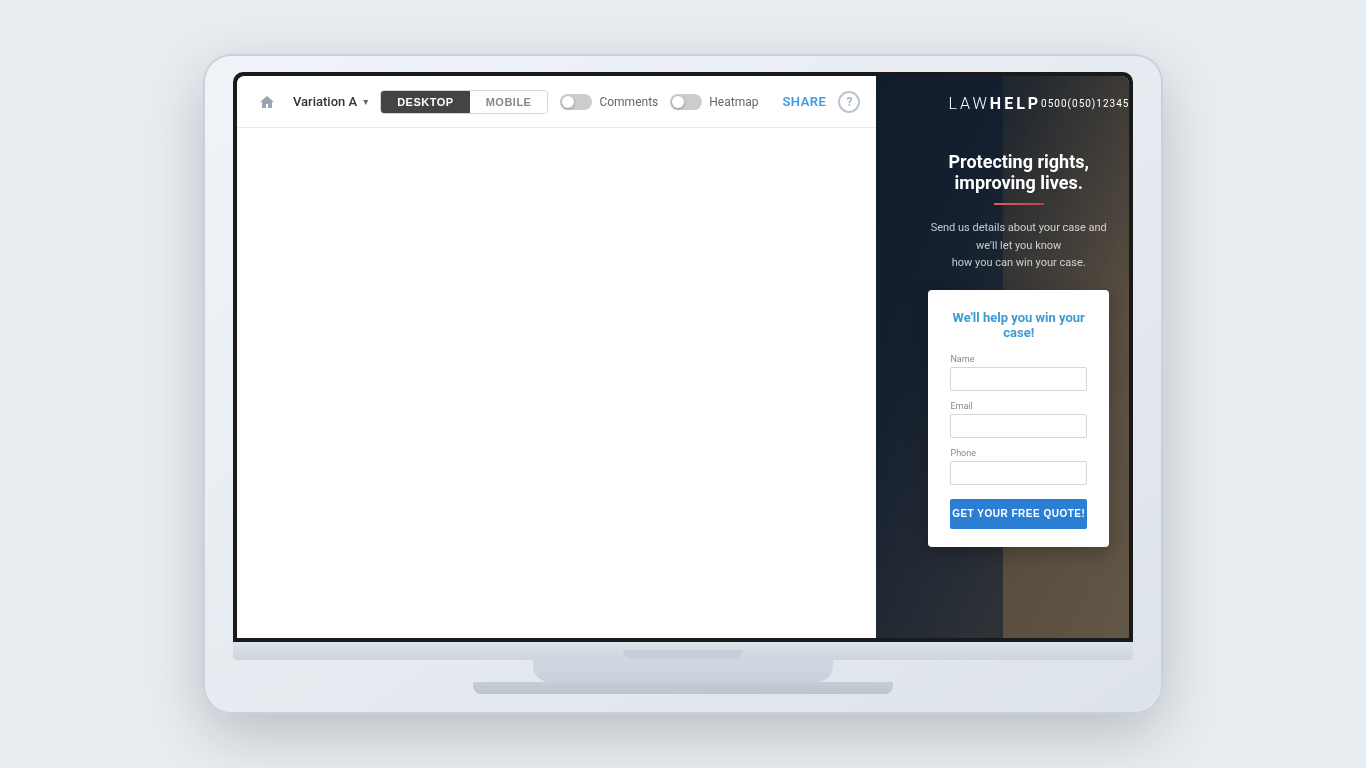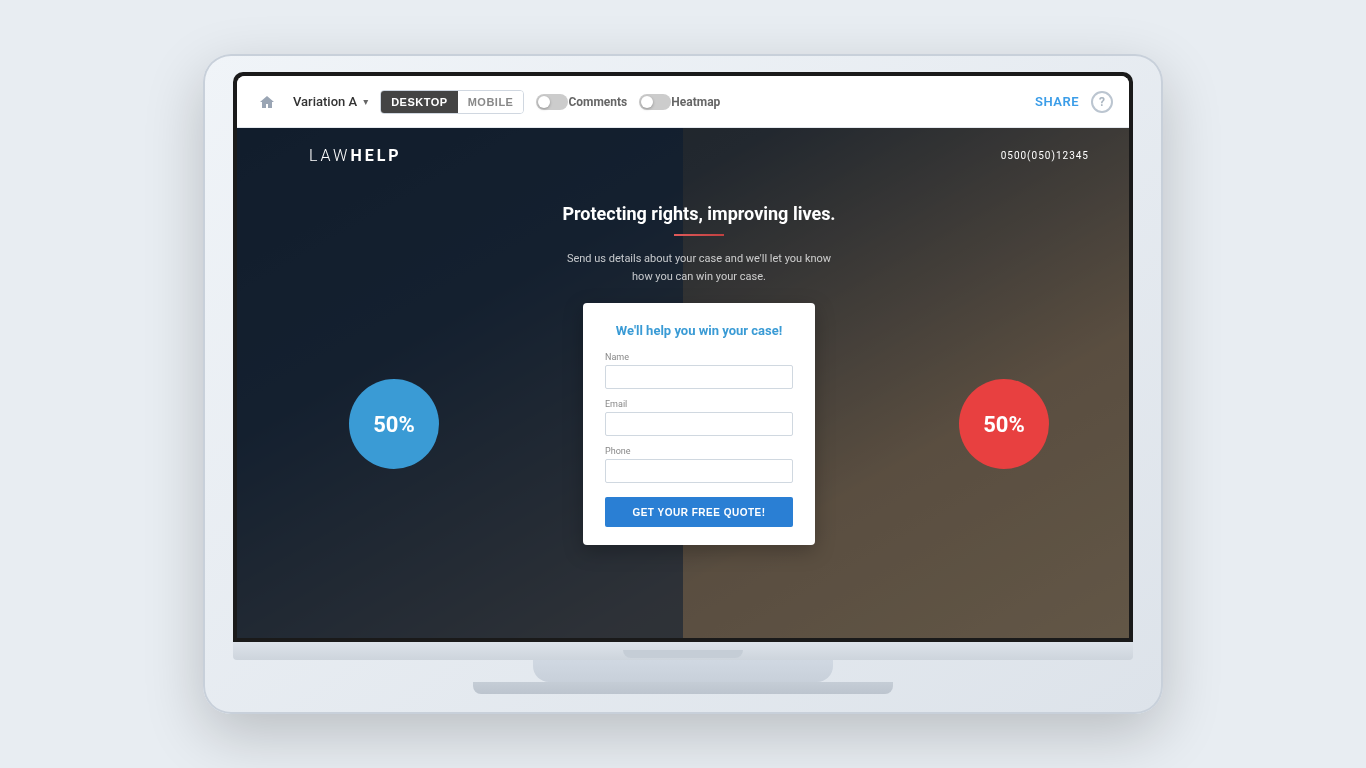--- a/index.html
+++ b/index.html
@@ -37,21 +37,21 @@
       overflow: hidden;
     }
 
     .laptop-screen {
       width: 100%;
       height: 100%;
       background: #fff;
       border-radius: 8px 8px 0 0;
       overflow: hidden;
       display: flex;
-      flex-direction: column;
+      flex-direction: row;
     }
 
     
     .toolbar {
       height: 52px;
       background: #fff;
       border-bottom: 1px solid #e5e9ee;
       display: flex;
       align-items: center;
       padding: 0 16px;
@@ -86,44 +86,44 @@
 
     .device-tabs {
       display: flex;
       gap: 0;
       border: 1px solid #d0d7e0;
       border-radius: 4px;
       overflow: hidden;
     }
 
     .device-tab {
-      padding: 5px 10px;
+      padding: 5px 16px;
       font-size: 11px;
       font-weight: 600;
       letter-spacing: 0.5px;
       cursor: pointer;
       border: none;
     }
 
     .device-tab.active {
       background: #444;
       color: #fff;
     }
 
     .device-tab.inactive {
       background: #fff;
       color: #888;
     }
 
     .toggle-group {
       display: flex;
       align-items: center;
+      gap: 7px;
       font-size: 12px;
       color: #666;
-      font-weight: bold;
     }
 
     .toggle {
       width: 32px;
       height: 16px;
       background: #ccc;
       border-radius: 8px;
       position: relative;
       cursor: pointer;
     }

